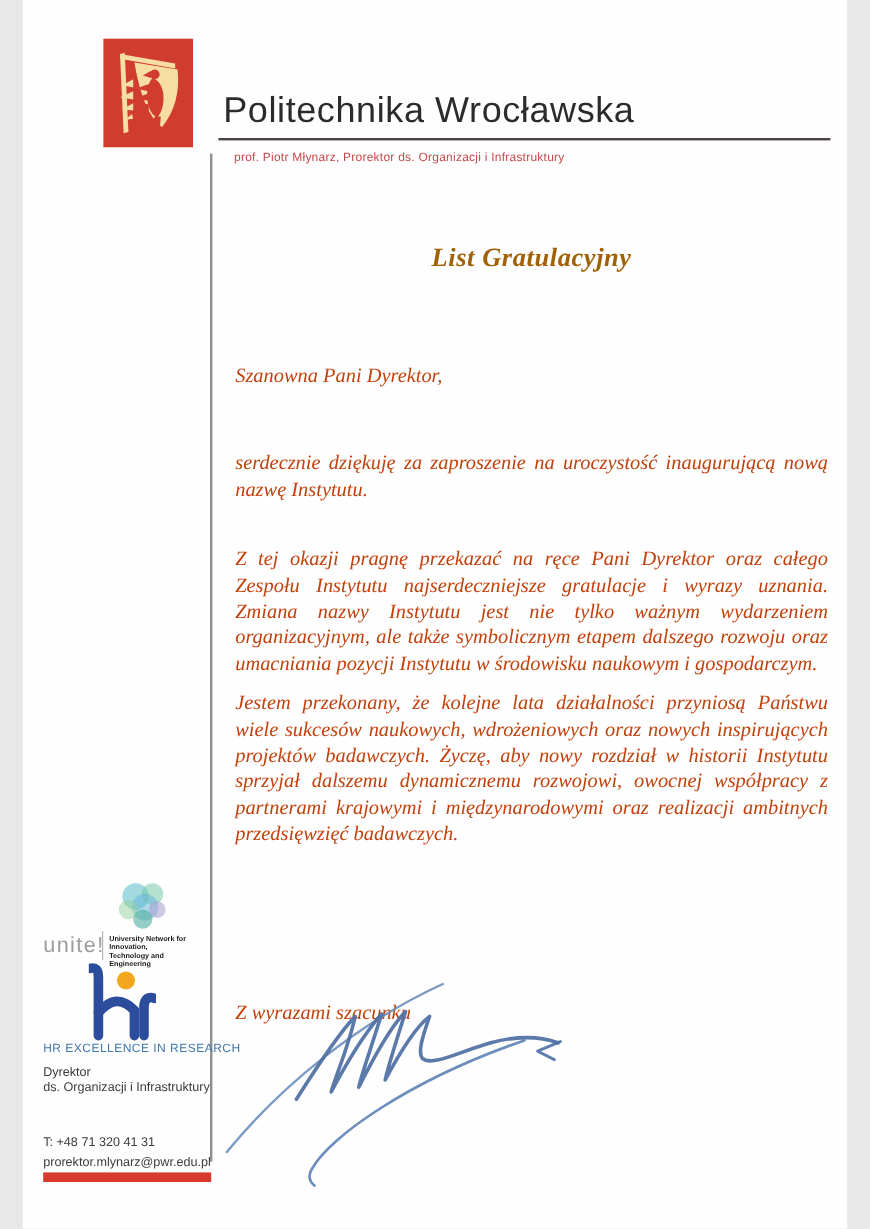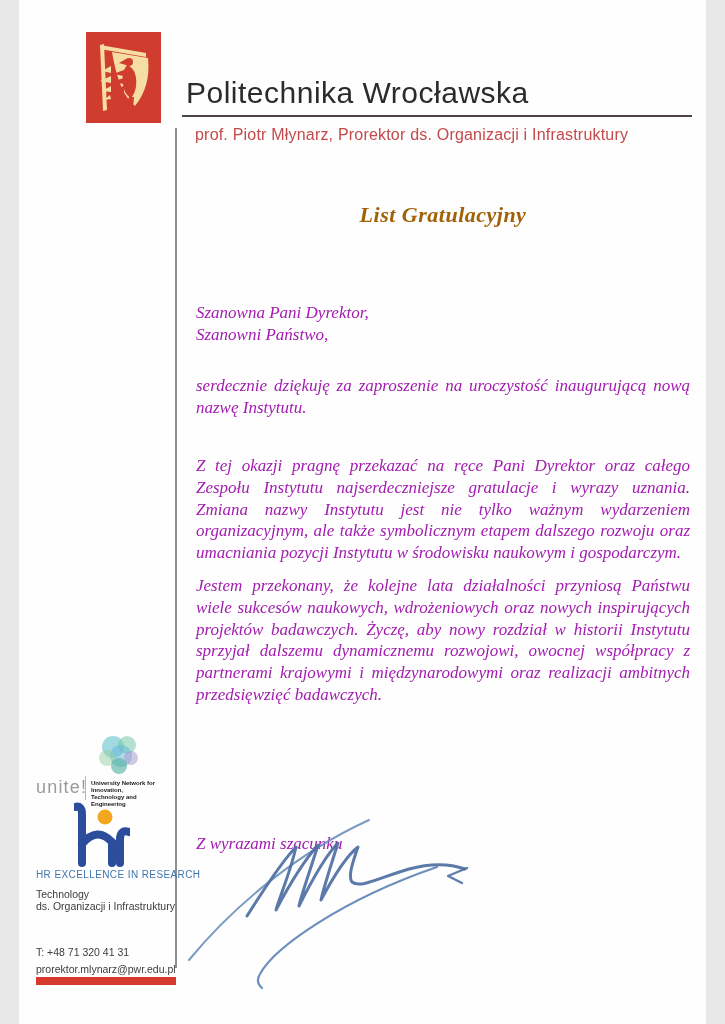--- a/index.html
+++ b/index.html
@@ -11,26 +11,26 @@
   
   .logo{position:absolute;left:67px;top:32px;width:75px;height:91px;}
   .university{
     position:absolute;left:167px;top:76px;width:420px;
     font-family:"Liberation Sans",sans-serif;font-size:30px;font-weight:400;
     letter-spacing:.5px;color:#2b2b2b;white-space:nowrap;
   }
   .header-rule{position:absolute;left:163px;top:115px;width:510px;height:2px;background:#4c4344;}
   .sender{
     position:absolute;left:176px;top:126px;width:520px;
-    font-size:16px;color:#c4494b;letter-spacing:.2px;white-space:nowrap;
+    font-size:10px;color:#c4494b;letter-spacing:.2px;white-space:nowrap;
   }
   .vert-rule{position:absolute;left:156px;top:128px;width:1.5px;height:840px;background:#8f8f8f;}
 
   
-  .col{position:absolute;left:177px;width:494px;font-family:"Liberation Serif",serif;font-style:italic;color:#a21caf;}
+  .col{position:absolute;left:177px;width:494px;font-family:"Liberation Serif",serif;font-style:italic;color:#c2410c;}
   .letter-title{
     top:202px;text-align:center;font-size:22px;font-weight:bold;letter-spacing:.5px;color:#a16207;
   }
   .salutation{top:302px;font-size:17px;line-height:22px;}
   .para{font-size:17px;line-height:21.8px;text-align:justify;}
   .p1{top:375px;}
   .p2{top:455px;}
   .p3{top:575px;}
   .p4{top:709px;}
   .closing{top:834px;font-size:17px;}
@@ -84,21 +84,20 @@
 
   <div class="university">Politechnika Wrocławska</div>
   <div class="header-rule"></div>
   <div class="sender">prof. Piotr Młynarz, Prorektor ds. Organizacji i Infrastruktury</div>
   <div class="vert-rule"></div>
 
   <div class="col letter-title">List Gratulacyjny</div>
 
   <div class="col salutation">
     <div>Szanowna Pani Dyrektor,</div>
-    <div>Szanowni Państwo,</div>
   </div>
 
   <div class="col para p1">serdecznie dziękuję za zaproszenie na uroczystość inaugurującą nową nazwę Instytutu.</div>
   <div class="col para p2">Z tej okazji pragnę przekazać na ręce Pani Dyrektor oraz całego Zespołu Instytutu najserdeczniejsze gratulacje i wyrazy uznania. Zmiana nazwy Instytutu jest nie tylko ważnym wydarzeniem organizacyjnym, ale także symbolicznym etapem dalszego rozwoju oraz umacniania pozycji Instytutu w środowisku naukowym i gospodarczym.</div>
   <div class="col para p3">Jestem przekonany, że kolejne lata działalności przyniosą Państwu wiele sukcesów naukowych, wdrożeniowych oraz nowych inspirujących projektów badawczych. Życzę, aby nowy rozdział w historii Instytutu sprzyjał dalszemu dynamicznemu rozwojowi, owocnej współpracy z partnerami krajowymi i międzynarodowymi oraz realizacji ambitnych przedsięwzięć badawczych.</div>
 
   <div class="col closing">Z wyrazami szacunku</div>
 
   <svg class="signature-svg" viewBox="150 808 330 210" xmlns="http://www.w3.org/2000/svg" fill="none" stroke-linecap="round" stroke-linejoin="round">
     <path d="M170,960 C215,905 280,852 350,820" stroke="#6d8fbc" stroke-width="2" opacity="0.9"></path>
@@ -128,20 +127,20 @@
 
   <svg class="hr-logo" viewBox="0 0 56 70" xmlns="http://www.w3.org/2000/svg" fill="none" stroke="#2c4c9c" stroke-width="8" stroke-linecap="round">
     <path d="M8,63 L8,14 Q8,5 1,7"></path>
     <path d="M8,44 Q23,26 38,42 L38,63"></path>
     <path d="M46,63 L46,38 Q47,29 55,32"></path>
     <circle cx="31" cy="17" r="7.5" fill="#f2a71e" stroke="none"></circle>
   </svg>
   <div class="hr-label">HR EXCELLENCE IN RESEARCH</div>
 
   <div class="contact c-role">
-    <div>Technology</div>
+    <div>Dyrektor</div>
     <div>ds. Organizacji i Infrastruktury</div>
   </div>
   <div class="contact c-phone">T: +48 71 320 41 31</div>
   <div class="contact c-email">prorektor.mlynarz@pwr.edu.pl</div>
   <div class="footer-bar"></div>
 
 </div>
 
 </body></html>

